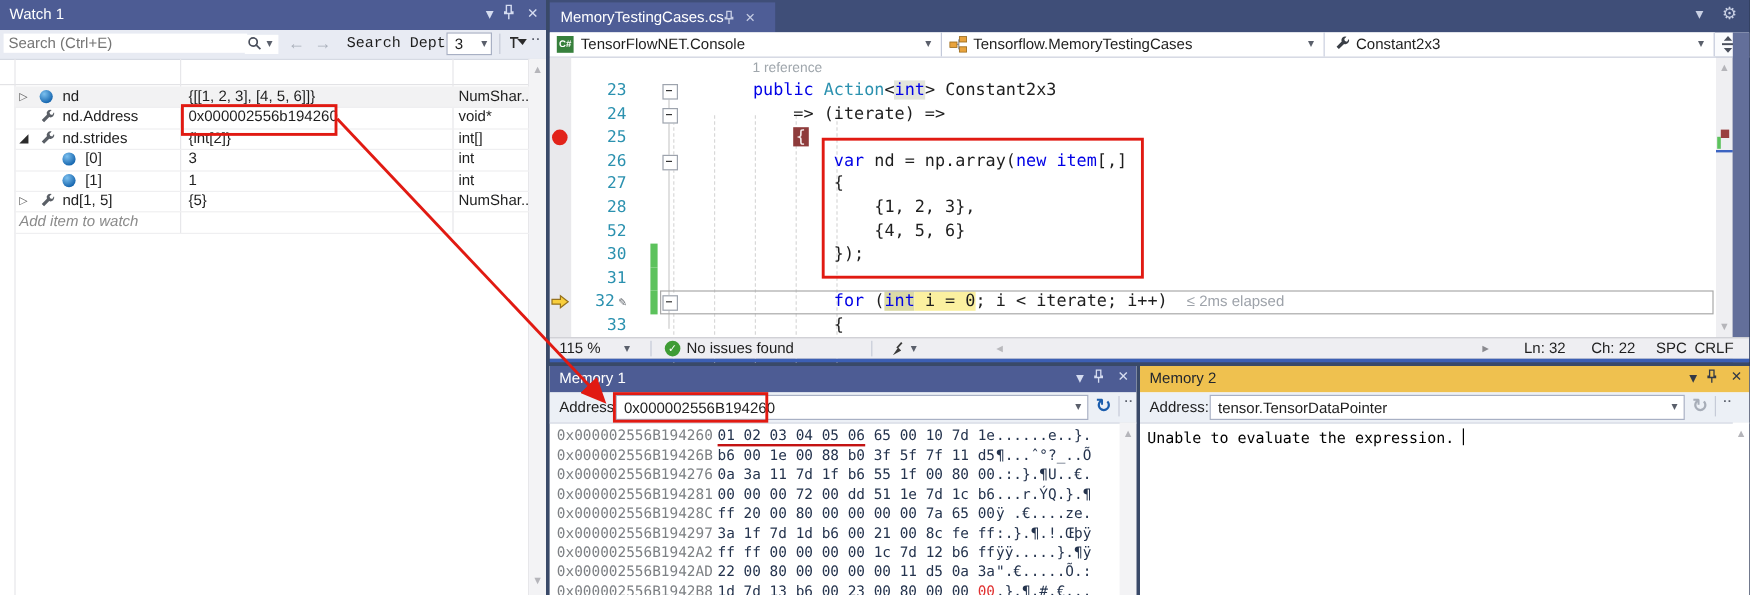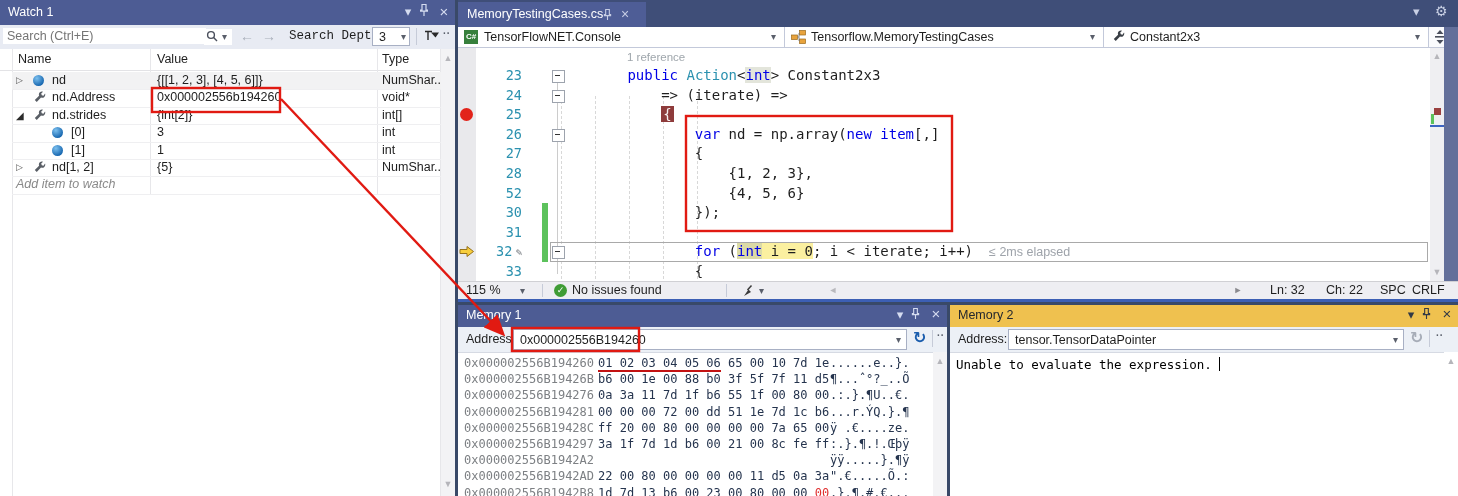--- a/index.html
+++ b/index.html
@@ -86,25 +86,20 @@
       <span class="seplt" style="left:416px;top:3px;height:17px;"></span>
       <span class="abs" style="left:423px;top:3px;">
         <svg width="17" height="16" viewBox="0 0 17 16">
             <path d="M2 3.5h7M5 3.5V12" stroke="#2a2a2a" stroke-width="1.4" fill="none"></path>
             <polygon points="8,4.5 16,4.5 12.5,9.5" fill="#2a2a2a"></polygon>
           </svg>
       </span>
       <span class="dots" style="left:443px;top:0px;">..</span>
     </div>
 
-    <div class="abs" style="left:0;top:49px;width:441px;height:22px;background:#fff;">
-      <span class="abs" style="left:18px;top:3px;">Name</span>
-      <span class="abs" style="left:157px;top:3px;">Value</span>
-      <span class="abs" style="left:382px;top:3px;">Type</span>
-    </div>
     <div class="hline" style="left:0;top:70px;width:441px;"></div>
     <div class="vline" style="left:12px;top:49px;height:447px;"></div>
     <div class="vline" style="left:150px;top:49px;height:146px;"></div>
     <div class="vline" style="left:377px;top:49px;height:146px;"></div>
     <div class="vline" style="left:440px;top:49px;height:447px;"></div>
     <div id="watch-rows" class="abs" style="left:0;top:0;">
         <div class="w-row" style="top: 72px; background: rgb(242, 242, 243);">
           <span class="w-exp" style="left: 4px; top: 3px;">▷</span>
           <div class="sphere" style="left: 21px;"></div>
           <span style="left: 40px;">nd</span>
@@ -144,21 +139,21 @@
           <span style="left: 145px;">1</span>
           <span style="left: 370px;">int</span>
         </div>
         <div class="w-row" style="top: 159px;">
           <span class="w-exp" style="left: 4px; top: 3px;">▷</span>
           <span style="left: 21px; top: 2px;">
             <svg width="13" height="13" viewBox="0 0 16 16">
               <path d="M14.8 3.2a3.8 3.8 0 0 1-4.9 4.9L4.6 13.4 2.2 11l5.3-5.3a3.8 3.8 0 0 1 4.9-4.9L10.1 3.1l.7 2.1 2.1.7z" fill="#5a5f66"></path>
             </svg>
           </span>
-          <span style="left: 40px;">nd[1, 2]</span>
+          <span style="left: 40px;">nd[1, 5]</span>
           <span style="left: 145px;">{5}</span>
           <span style="left: 370px;">NumShar...</span>
         </div>
         <div class="w-row" style="top: 176.4px;">
           <span style="left: 4px; font-style: italic; color: rgb(138, 138, 138);">Add item to watch</span>
         </div>
       </div>
     <div class="scrollstrip" style="left:441px;top:49px;width:14px;height:447px;">
       <span class="sarrow" style="top:4px;left:0;">▲</span>
       <span class="sarrow" style="top:430px;left:0;">▼</span>
@@ -376,20 +371,21 @@
           <span class="m-hex"><span>ff 20 00 80 00 00 00 00 7a 65 00</span></span>
           <span class="m-asc">ÿ .€....ze.</span>
         </div>
         <div class="m-row" style="left: 0px; top: 84px; width: 475px;">
           <span class="m-addr">0x000002556B194297</span>
           <span class="m-hex"><span>3a 1f 7d 1d b6 00 21 00 8c fe ff</span></span>
           <span class="m-asc">:.}.¶.!.Œþÿ</span>
         </div>
         <div class="m-row" style="left: 0px; top: 100.2px; width: 475px;">
           <span class="m-addr">0x000002556B1942A2</span>
+          <span class="m-hex"><span>ff ff 00 00 00 00 1c 7d 12 b6 ff</span></span>
           <span class="m-asc">ÿÿ.....}.¶ÿ</span>
         </div>
         <div class="m-row" style="left: 0px; top: 116.4px; width: 475px;">
           <span class="m-addr">0x000002556B1942AD</span>
           <span class="m-hex"><span>22 00 80 00 00 00 00 11 d5 0a 3a</span></span>
           <span class="m-asc">".€.....Õ.:</span>
         </div>
         <div class="m-row" style="left: 0px; top: 132.6px; width: 475px;">
           <span class="m-addr">0x000002556B1942B8</span>
           <span class="m-hex"><span>1d 7d 13 b6 00 23 00 80 00 00</span><span class="mr"> 00</span></span>

